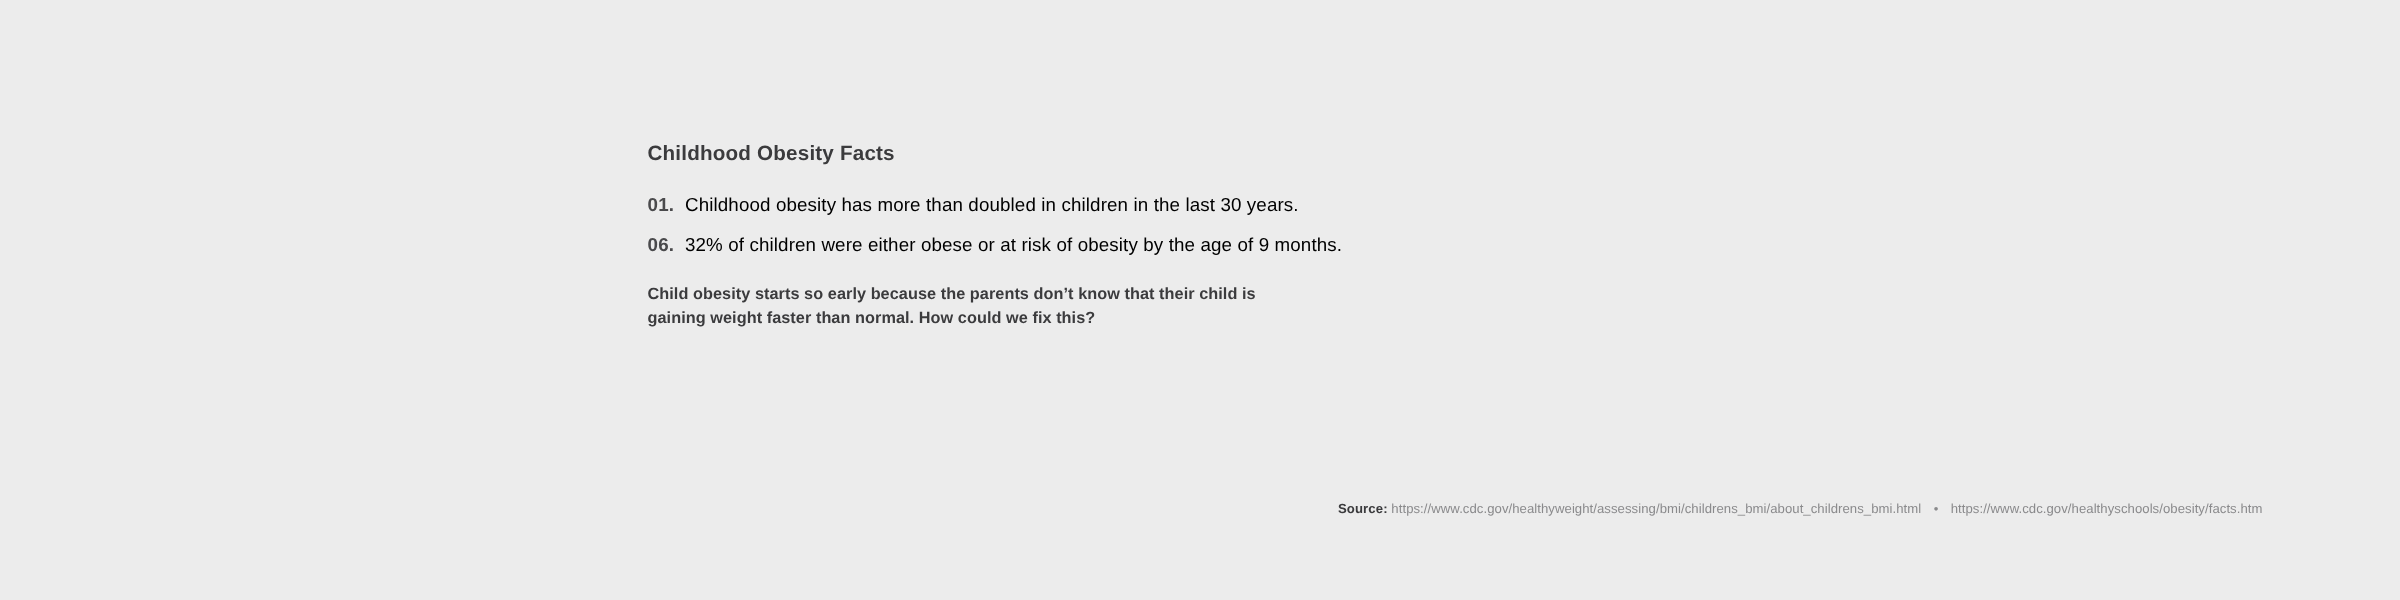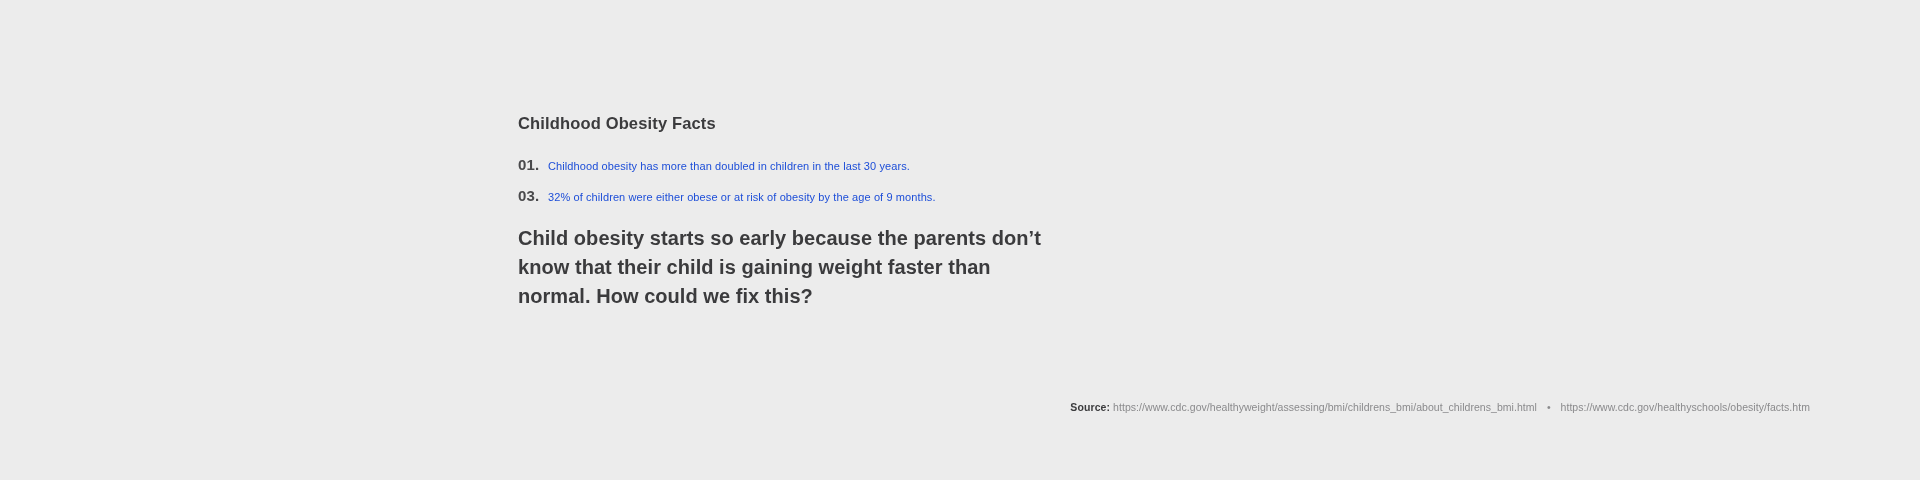--- a/index.html
+++ b/index.html
@@ -46,29 +46,29 @@
   }
   .fact-num {
     flex: 0 0 auto;
     width: 30px;
     font-size: 15px;
     font-weight: 700;
     color: #4a4a4c;
     letter-spacing: 0.2px;
   }
   .fact-text {
-    font-size: 11px;
+    font-size: 15px;
     font-weight: 400;
-    color: #1d4ed8;
+    color: #000000;
     letter-spacing: 0.1px;
     line-height: 1.25;
   }
   .question {
     margin: 20px 0 0 0;
-    font-size: 20px;
+    font-size: 13px;
     font-weight: 700;
     color: #3b3b3d;
     line-height: 1.45;
     letter-spacing: 0.05px;
     max-width: 530px;
   }
   .source {
     position: absolute;
     left: 0;
     right: 0;
@@ -104,21 +104,21 @@
   <div class="content">
 
     <h1 class="fact-title">Childhood Obesity Facts</h1>
 
     <ul class="fact-list">
       <li class="fact-item">
         <span class="fact-num">01.</span>
         <span class="fact-text">Childhood obesity has more than doubled in children in the last 30 years.</span>
       </li>
       <li class="fact-item">
-        <span class="fact-num">03.</span>
+        <span class="fact-num">06.</span>
         <span class="fact-text">32% of children were either obese or at risk of obesity by the age of 9 months.</span>
       </li>
     </ul>
 
     <p class="question">Child obesity starts so early because the parents don’t know that their child is gaining weight faster than normal. How could we fix this?</p>
 
   </div>
 
   <div class="source">
     <span class="source-label">Source:</span>

